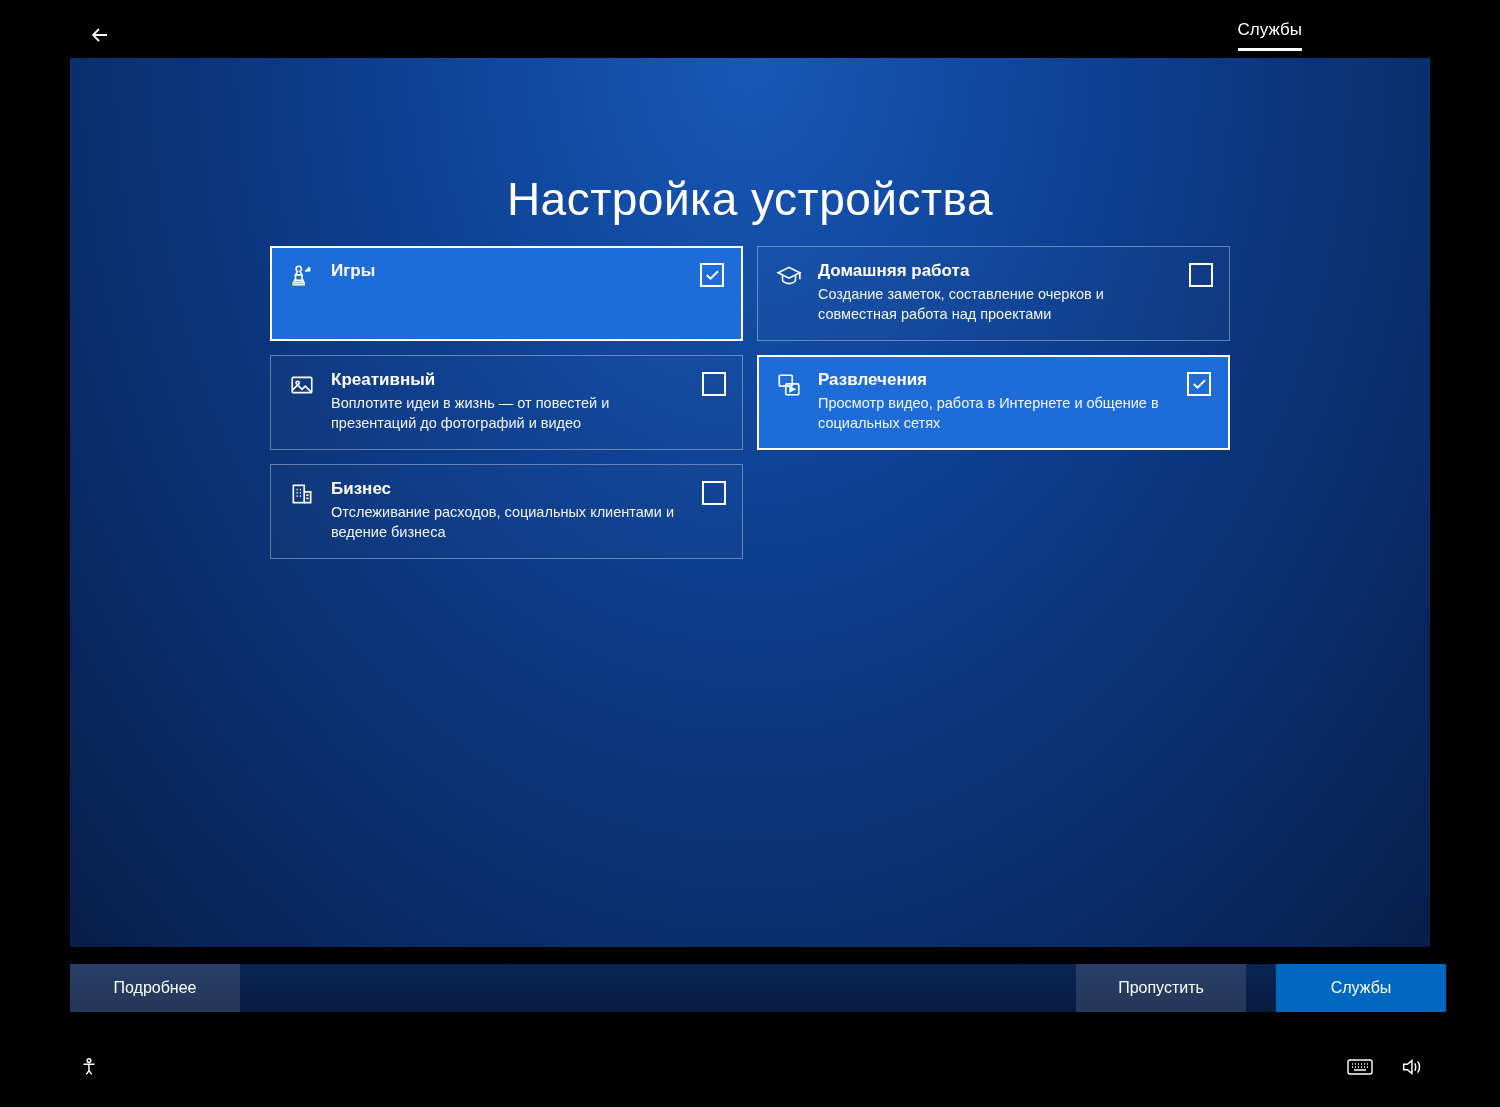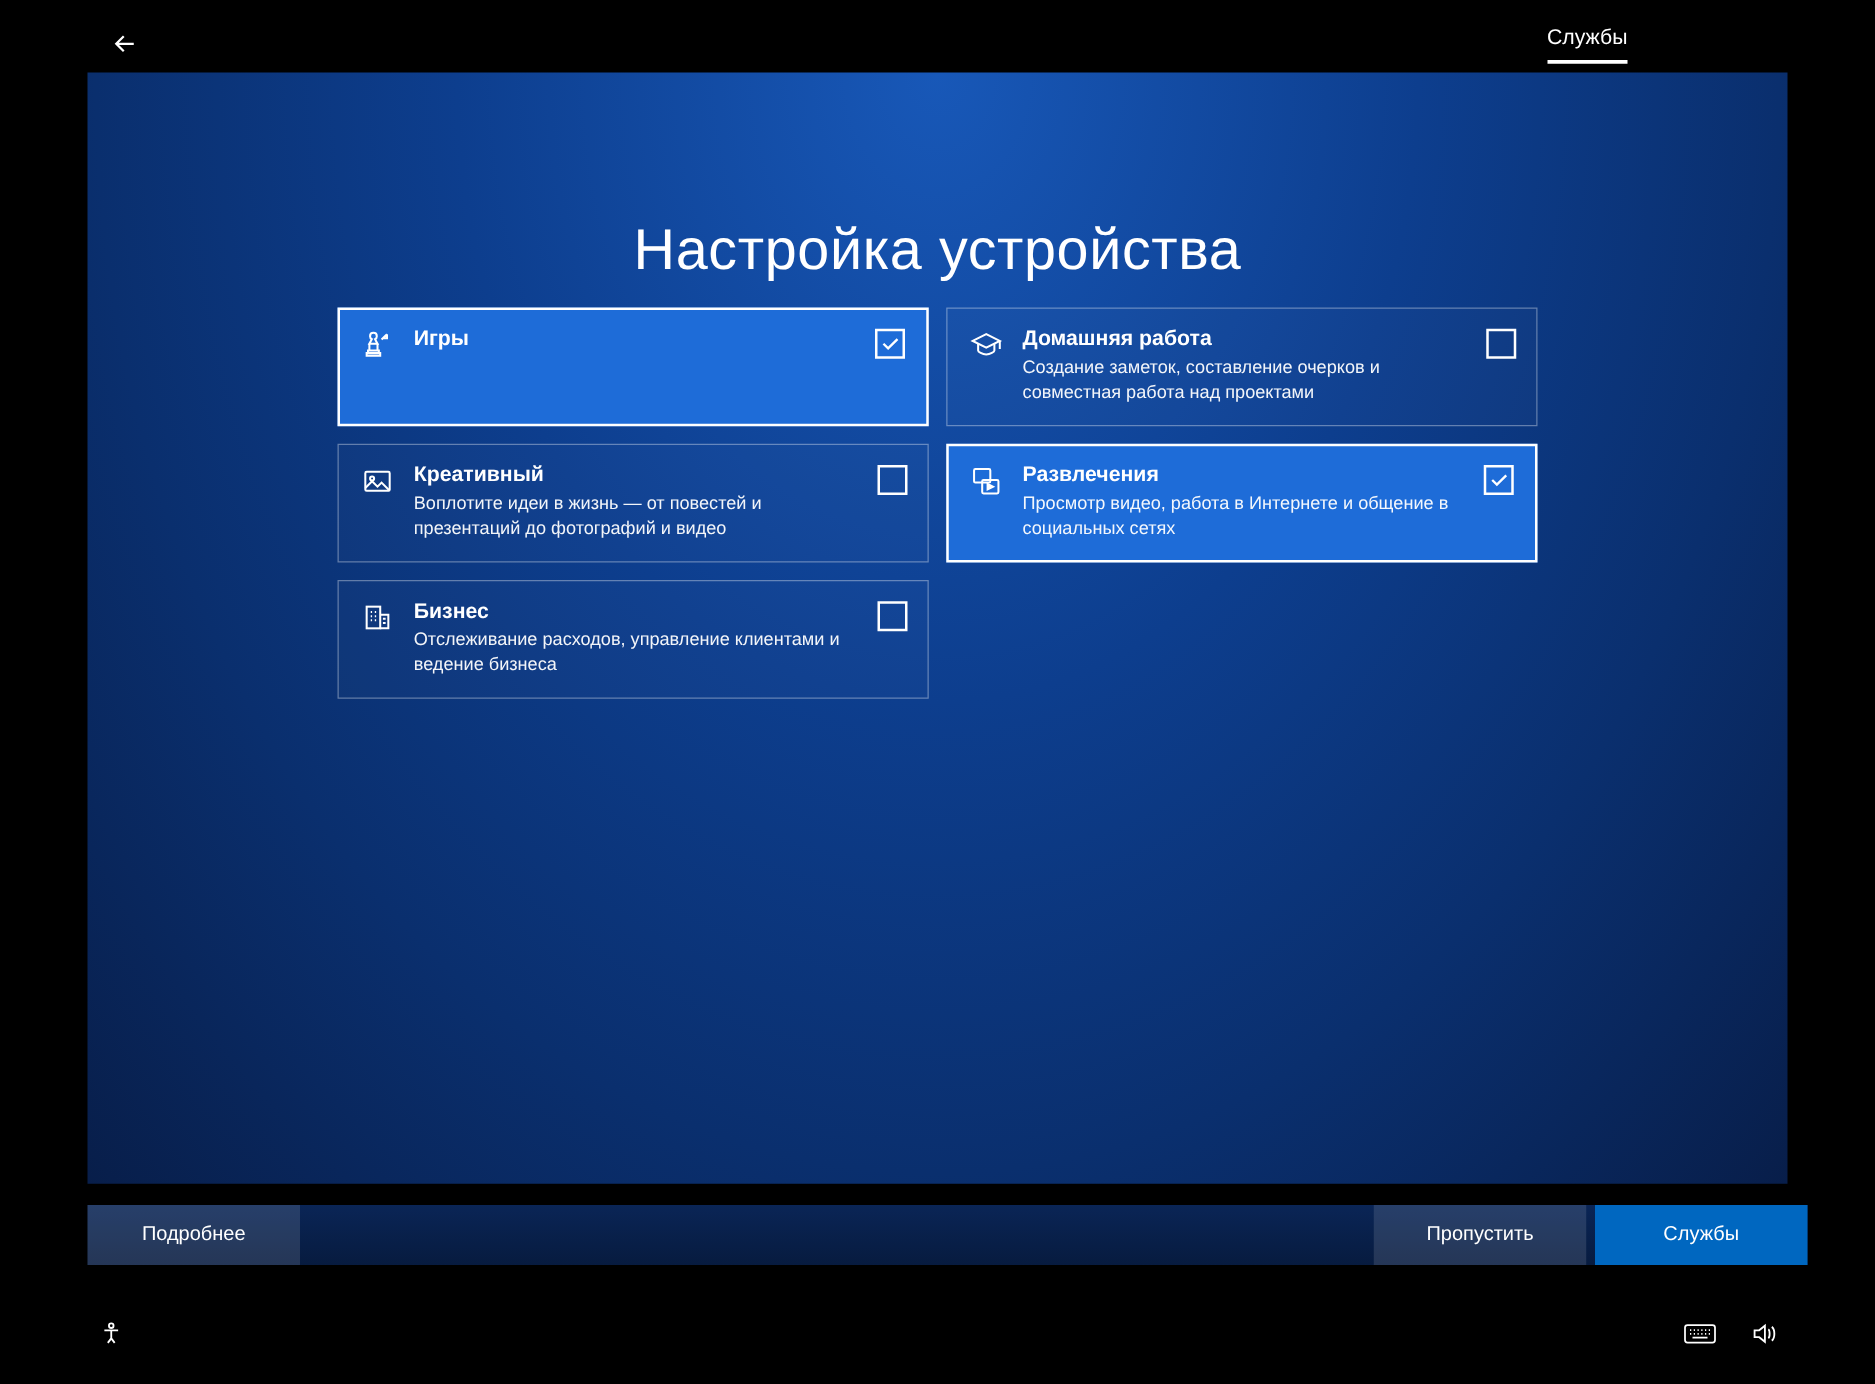--- a/index.html
+++ b/index.html
@@ -138,21 +138,21 @@
       color: #fff;
     }
     .btn-secondary {
       background: rgba(255,255,255,0.12);
     }
     .btn-primary {
       background: #0067c0;
     }
     .right-buttons {
       display: flex;
-      gap: 7px;
+      gap: 30px;
     }
     .taskbar {
       position: absolute;
       bottom: 20px;
       left: 0;
       right: 0;
       height: 40px;
       display: flex;
       justify-content: space-between;
       align-items: center;
@@ -258,21 +258,21 @@
     <div class="card">
       <div class="card-icon">
         <svg viewBox="0 0 24 24" fill="none" stroke="#fff" stroke-width="1.5">
           <rect x="4" y="4" width="10" height="16"></rect>
           <path d="M7 8h1M10 8h1M7 11h1M10 11h1M7 14h1M10 14h1"></path>
           <path d="M14 10h6v10h-6M16 13h2M16 16h2"></path>
         </svg>
       </div>
       <div class="card-body">
         <div class="card-title">Бизнес</div>
-        <div class="card-desc">Отслеживание расходов, управление клиентами и ведение бизнеса</div>
+        <div class="card-desc">Отслеживание расходов, социальных клиентами и ведение бизнеса</div>
       </div>
       <div class="card-check">
         
       </div>
     </div>
 
   </div>
 </div>
 
 <div class="bottom-bar">

